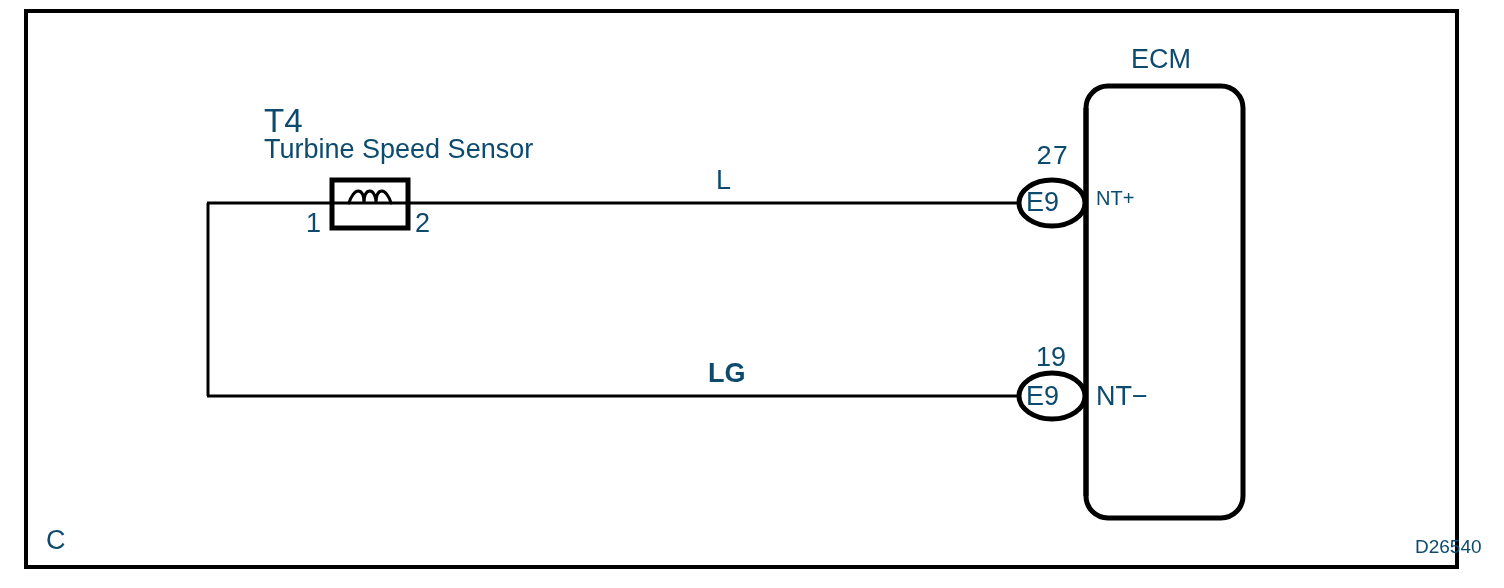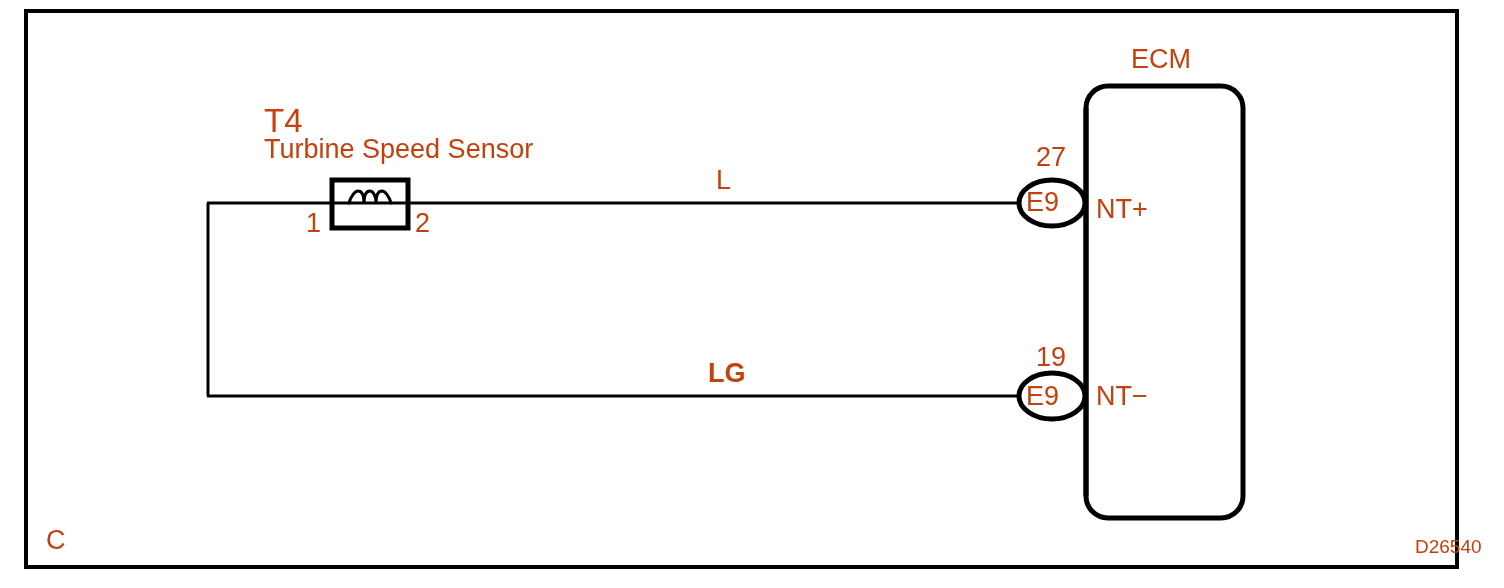--- a/index.html
+++ b/index.html
@@ -21,49 +21,49 @@
   #diagram-svg {
     position: absolute;
     left: 0;
     top: 0;
     width: 1504px;
     height: 588px;
     display: block;
   }
   .lbl {
     position: absolute;
-    color: #c2410c;
+    color: #0c4a6e;
     font-family: "Liberation Sans", sans-serif;
     white-space: nowrap;
     line-height: 1;
     user-select: none;
   }
   
   #label-t4          { left: 264px; top: 104px;  font-size: 33px; }
   #label-sensor-name { left: 264px; top: 136px;  font-size: 27px; }
   #label-ecm         { left: 1131px; top: 46px;  font-size: 27px; }
 
   
   #label-pin-1 { left: 306px; top: 210px; font-size: 27px; }
   #label-pin-2 { left: 415px; top: 210px; font-size: 27px; }
 
   
   #label-wire-l  { left: 716px; top: 167px; font-size: 27px; }
   #label-wire-lg { left: 708px; top: 360px; font-size: 27px; font-weight: bold; }
 
   
-  #label-term-27 { left: 1036px; top: 144px; font-size: 27px; }
+  #label-term-27 { left: 1036px; top: 144px; font-size: 27px; font-family: Liberation Mono, monospace; }
   #label-term-35 { left: 1036px; top: 344px; font-size: 27px; }
 
   
   #label-conn-upper { left: 1026px; top: 189px; font-size: 27px; }
   #label-conn-lower { left: 1026px; top: 383px; font-size: 27px; }
 
   
-  #label-sig-upper { left: 1096px; top: 196px; font-size: 27px; }
+  #label-sig-upper { left: 1096px; top: 188px; font-size: 20px; }
   #label-sig-lower { left: 1096px; top: 383px; font-size: 27px; }
 
   
   #label-fig-letter { left: 46px;  top: 527px; font-size: 27px; }
   #label-fig-code   { left: 1383px; top: 537px; font-size: 19px; margin-left: 32px; }
 </style>
 </head>
 <body>
 
 <div id="page">

